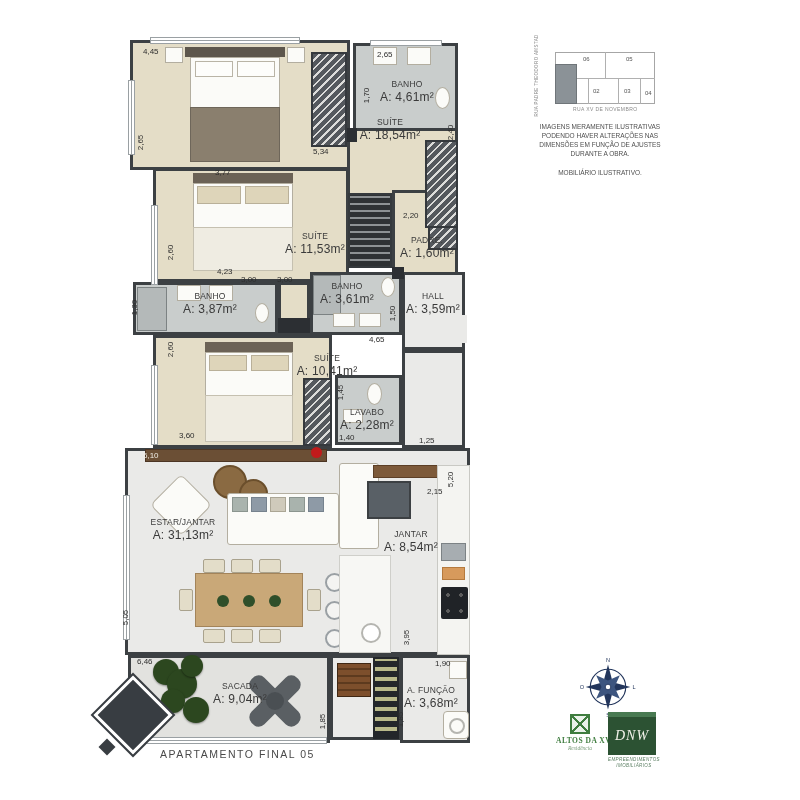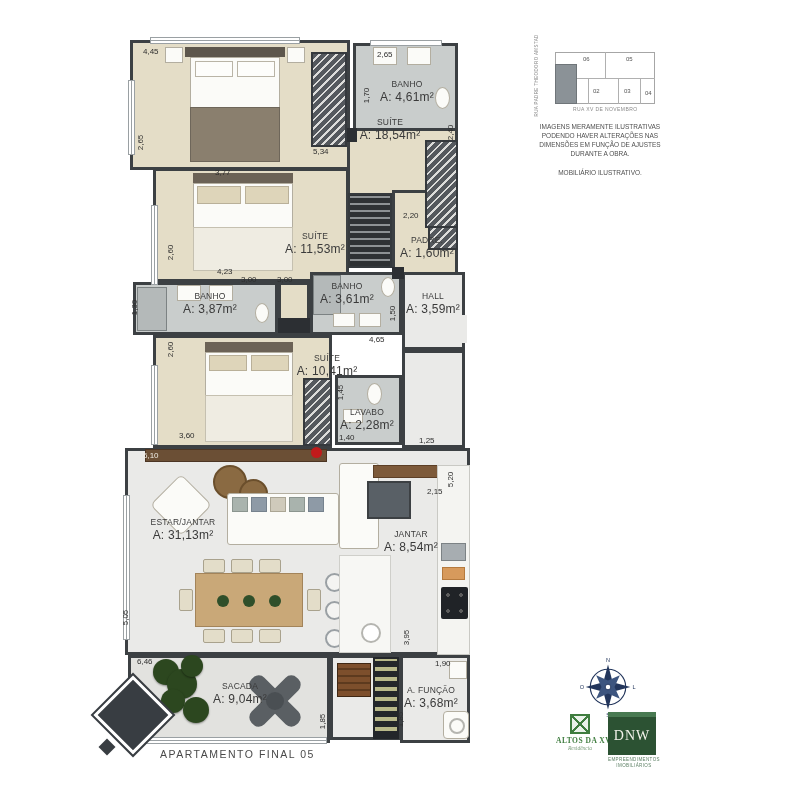--- a/index.html
+++ b/index.html
@@ -306,20 +306,20 @@
     <text x="2" y="35" text-anchor="middle" font-size="6" fill="#23365c">O</text>
   </svg>
 </div>
 
 <div class="abs" style="left:556px;top:714px;width:48px;">
   <div style="width:20px;height:20px;margin:0 auto;border:2px solid #3f7d3f;box-sizing:border-box;
        background:linear-gradient(45deg,transparent 44%,#3f7d3f 44% 56%,transparent 56%),linear-gradient(-45deg,transparent 44%,#3f7d3f 44% 56%,transparent 56%),#eaf2ea;"></div>
   <div class="altos-name" style="margin-top:2px;">ALTOS DA XV</div>
   <div class="altos-sub">Residência</div>
 </div>
-<div class="abs" style="left:608px;top:712px;width:52px;">
+<div class="abs" style="left:608px;top:712px;width:52px;font-style:italic;">
   <div class="dnw-box">
     <span class="dnw-txt">DNW</span>
   </div>
   <div class="dnw-sub" style="margin-top:2px;">EMPREENDIMENTOS IMOBILIÁRIOS</div>
 </div>
 
 <div id="footer-title">APARTAMENTO FINAL 05</div>
 
 </body></html>

